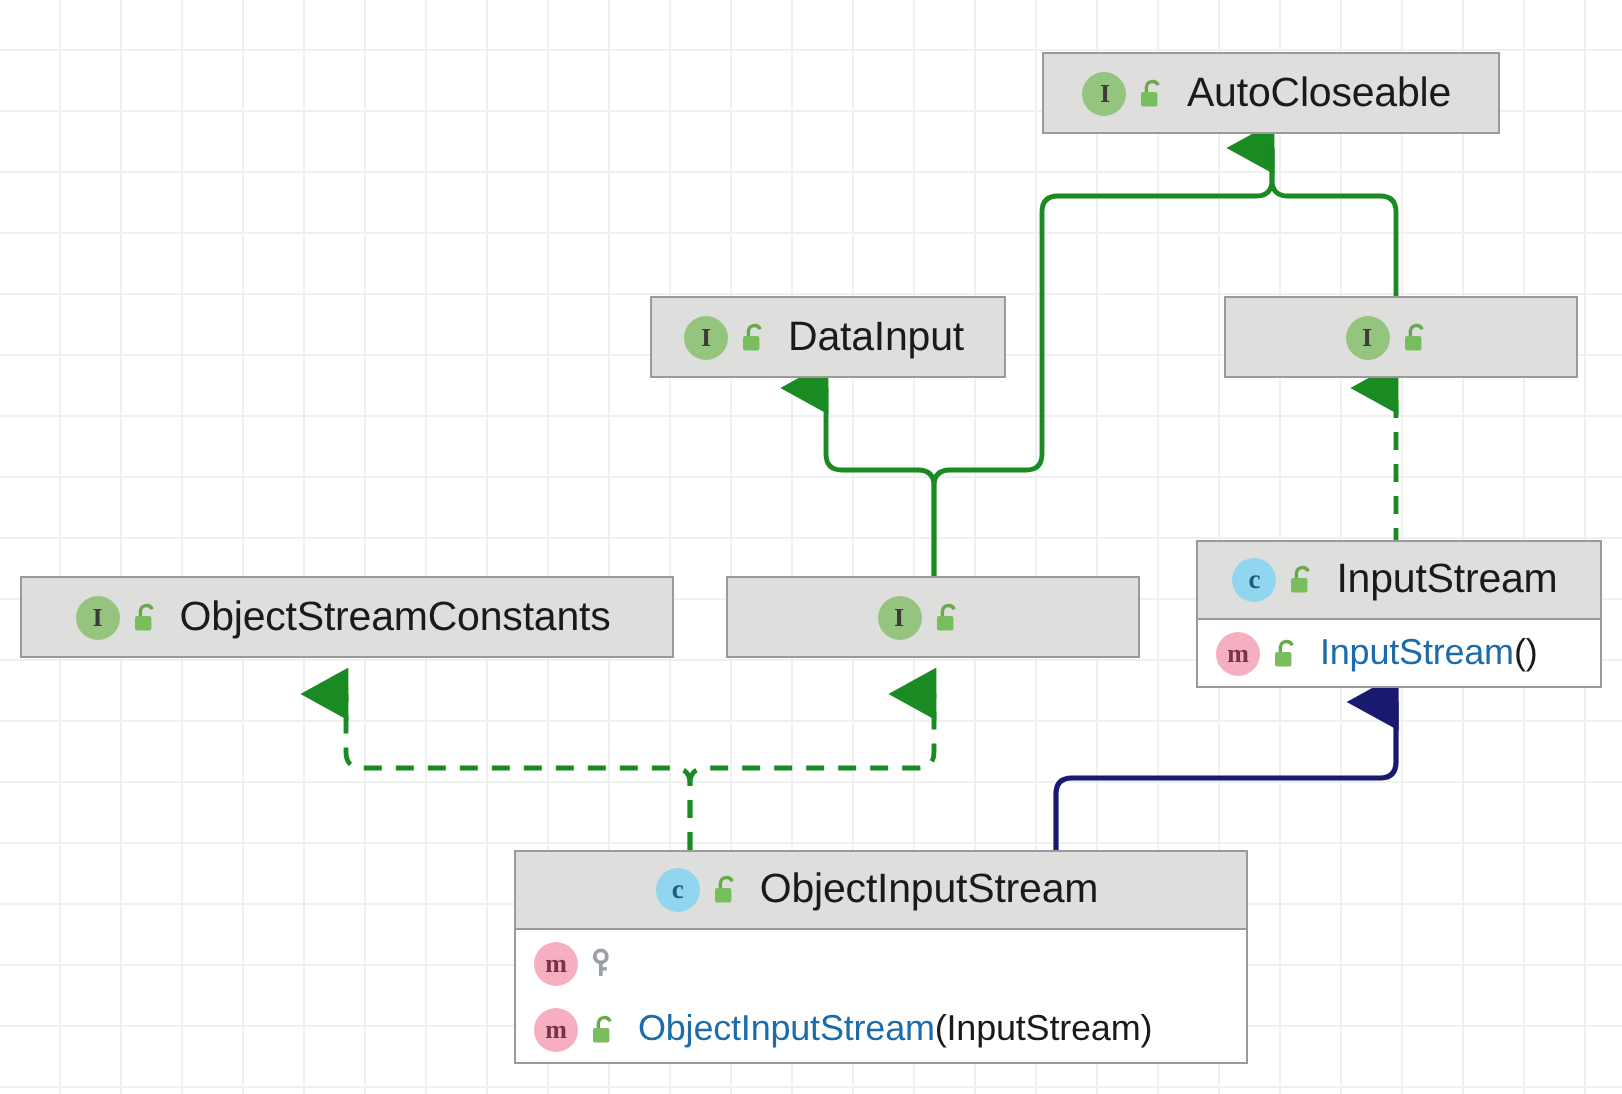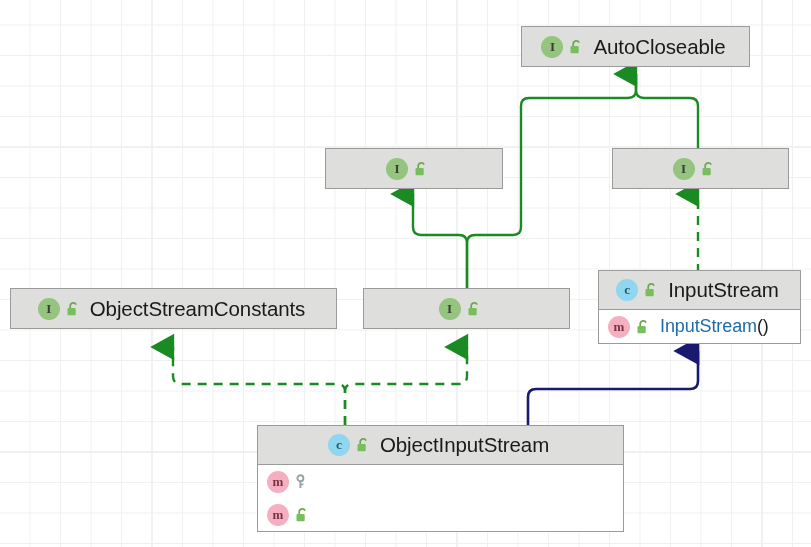--- a/index.html
+++ b/index.html
@@ -190,20 +190,21 @@
 
   <div class="node" style="left:325px; top:148px; width:178px;">
     <div class="node-header">
       <span class="icon ico-interface">I</span>
       <span class="icon ico-lock">
         <svg width="15" height="16" viewBox="0 0 15 16">
           <path d="M4.2,7.2 V4.6 a3.1,3.1 0 0 1 5.9,-1.0" fill="none" stroke="#6aa84f" stroke-width="1.7"></path>
           <rect x="1.5" y="7.0" width="8.2" height="7.2" rx="1" fill="#78be5c"></rect>
         </svg>
       </span>
+      <span class="node-title">DataInput</span>
     </div>
   </div>
 
   <div class="node" style="left:612px; top:148px; width:177px;">
     <div class="node-header">
       <span class="icon ico-interface">I</span>
       <span class="icon ico-lock">
         <svg width="15" height="16" viewBox="0 0 15 16">
           <path d="M4.2,7.2 V4.6 a3.1,3.1 0 0 1 5.9,-1.0" fill="none" stroke="#6aa84f" stroke-width="1.7"></path>
           <rect x="1.5" y="7.0" width="8.2" height="7.2" rx="1" fill="#78be5c"></rect>
@@ -282,16 +283,17 @@
       </span>
     </div>
     <div class="member-row">
       <span class="icon ico-method">m</span>
       <span class="icon ico-lock">
         <svg width="15" height="16" viewBox="0 0 15 16">
           <path d="M4.2,7.2 V4.6 a3.1,3.1 0 0 1 5.9,-1.0" fill="none" stroke="#6aa84f" stroke-width="1.7"></path>
           <rect x="1.5" y="7.0" width="8.2" height="7.2" rx="1" fill="#78be5c"></rect>
         </svg>
       </span>
+      <span class="member-label"><span>ObjectInputStream</span><span class="paren-part">(InputStream)</span></span>
     </div>
   </div>
 
 </div>
 
 </body></html>

